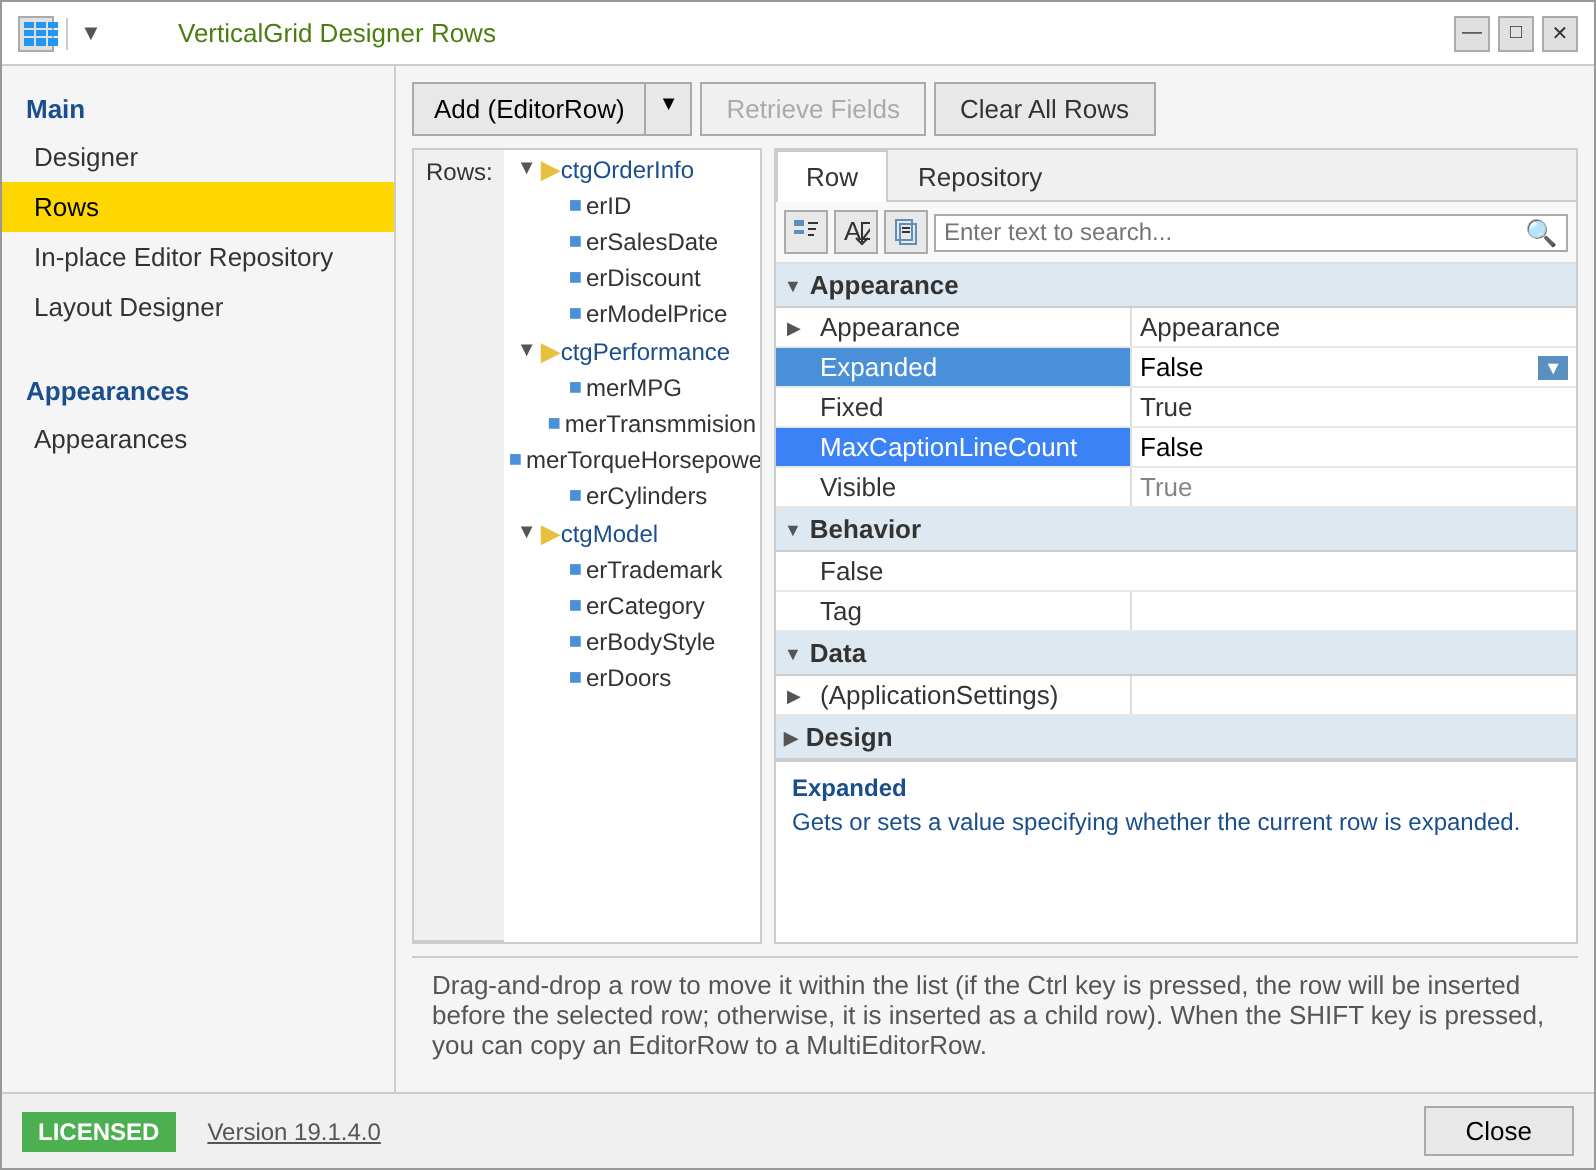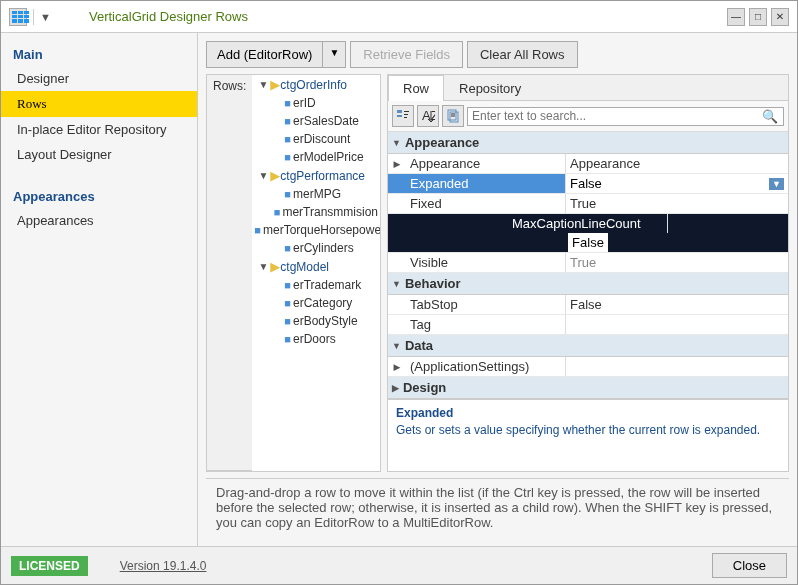--- a/index.html
+++ b/index.html
@@ -13,21 +13,21 @@
     .title-btn { width: 18px; height: 18px; background: #e0e0e0; border: 1px solid #aaa; cursor: pointer; display: flex; align-items: center; justify-content: center; font-size: 10px; color: #333; }
     .grid-icon { width: 18px; height: 18px; display: grid; grid-template-columns: repeat(3, 5px); gap: 1px; padding: 2px; background: #e0e0e0; border: 1px solid #aaa; }
     .grid-icon-cell { background: #2196F3; }
 
     .content { display: flex; flex: 1; overflow: hidden; }
 
     
     .sidebar { width: 197px; background: #f5f5f5; border-right: 1px solid #ccc; padding: 8px 0; display: flex; flex-direction: column; }
     .sidebar-section-title { font-weight: bold; color: #1a4e8c; padding: 6px 12px 4px; font-size: 13px; }
     .sidebar-item { padding: 5px 16px; cursor: pointer; color: #333; }
-    .sidebar-item.active { background: #ffd700; color: #000; font-weight: normal; font-family: Liberation Serif, serif; }
+    .sidebar-item.active { background: #ffd700; color: #000; font-weight: normal; }
 
     
     .main-area { flex: 1; display: flex; flex-direction: column; padding: 8px; gap: 6px; }
 
     
     .toolbar { display: flex; gap: 4px; align-items: center; }
     .btn { padding: 5px 12px; background: #e8e8e8; border: 1px solid #aaa; cursor: pointer; color: #333; font-size: 13px; display: flex; align-items: center; gap: 0; }
     .btn-split { display: flex; }
     .btn-split .btn-main { padding: 5px 10px; background: #e8e8e8; border: 1px solid #aaa; border-right: none; cursor: pointer; font-size: 13px; text-align: center; }
     .btn-split .btn-arrow { padding: 5px 6px; background: #e8e8e8; border: 1px solid #aaa; cursor: pointer; font-size: 10px; }
@@ -69,21 +69,21 @@
 
     .prop-category { display: flex; align-items: center; background: #dde8f0; padding: 3px 4px; font-weight: bold; color: #333; border-bottom: 1px solid #ccc; cursor: pointer; }
     .prop-category .cat-arrow { margin-right: 4px; font-size: 9px; color: #555; }
     .prop-row { display: flex; align-items: center; border-bottom: 1px solid #e8e8e8; min-height: 20px; }
     .prop-row.selected { background: #4a90d9; color: #fff; }
     .prop-row.selected .prop-value { background: #fff; color: #000; }
     .prop-expand { width: 18px; display: flex; align-items: center; justify-content: center; font-size: 9px; color: #555; cursor: pointer; flex-shrink: 0; }
     .prop-name { width: 160px; padding: 2px 4px; border-right: 1px solid #ddd; color: #333; flex-shrink: 0; overflow: hidden; white-space: nowrap; }
     .prop-row.selected .prop-name { color: #fff; }
     .prop-value { flex: 1; padding: 2px 4px; color: #333; display: flex; align-items: center; justify-content: space-between; }
-    .prop-row.highlighted { background: #0f172a; flex-direction: column; }
+    .prop-row.highlighted { background: #3b82f6; }
     .prop-row.highlighted .prop-name { color: #fff; }
     .prop-row.highlighted .prop-value { background: #fff; color: #000; }
 
     .description-area { padding: 6px 8px; border-top: 1px solid #ccc; background: #fff; }
     .desc-title { font-weight: bold; font-size: 12px; color: #1a4e8c; margin-bottom: 2px; }
     .desc-text { font-size: 12px; color: #1a4e8c; line-height: 1.4; }
 
     
     .info-bar { background: #f5f5f5; border-top: 1px solid #ccc; padding: 6px 10px; font-size: 12px; color: #555; min-height: 60px; display: flex; align-items: flex-start; }
 
@@ -324,21 +324,20 @@
               <span class="prop-name">Visible</span>
               <span class="prop-value" style="color:#333; opacity:0.6;">True</span>
             </div>
 
             <div class="prop-category">
               <span class="cat-arrow">▼</span>
               <span>Behavior</span>
             </div>
             <div class="prop-row">
               <span class="prop-expand"></span>
-              <span class="prop-name">TabStop</span>
               <span class="prop-value">False</span>
             </div>
             <div class="prop-row">
               <span class="prop-expand"></span>
               <span class="prop-name">Tag</span>
               <span class="prop-value"></span>
             </div>
 
             <div class="prop-category">
               <span class="cat-arrow">▼</span>
@@ -363,19 +362,19 @@
         </div>
       </div>
 
       <div class="info-bar">
         <span>Drag-and-drop a row to move it within the list (if the Ctrl key is pressed, the row will be inserted before the selected row; otherwise, it is inserted as a child row). When the SHIFT key is pressed, you can copy an EditorRow to a MultiEditorRow.</span>
       </div>
     </div>
   </div>
 
   <div class="footer">
-    <div style="display:flex; align-items:center; gap:24px;">
+    <div style="display:flex; align-items:center; gap:8px;">
       <span class="licensed-badge">LICENSED</span>
       <span class="version-text">Version 19.1.4.0</span>
     </div>
     <button class="close-btn">Close</button>
   </div>
 </div>
 
 </body></html>

